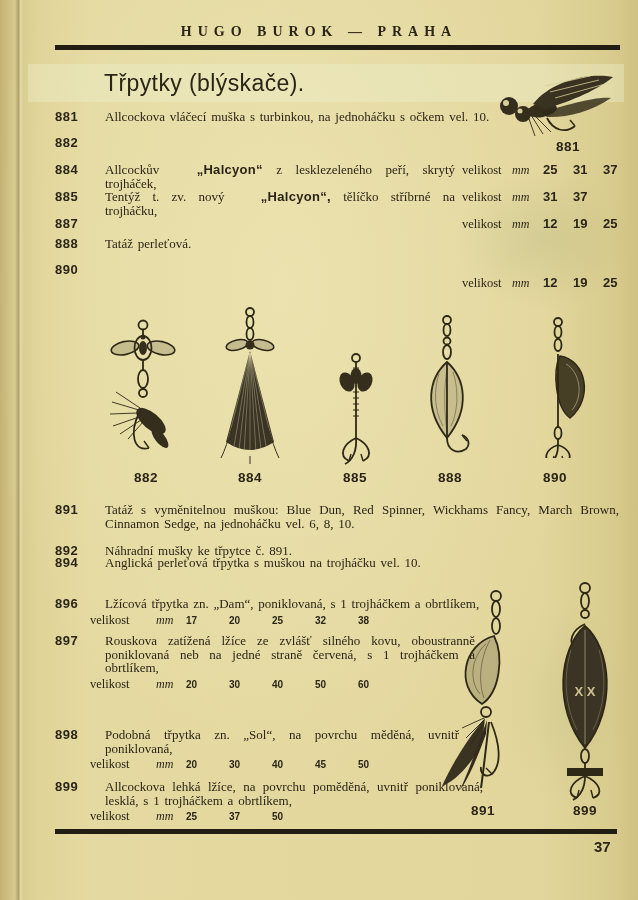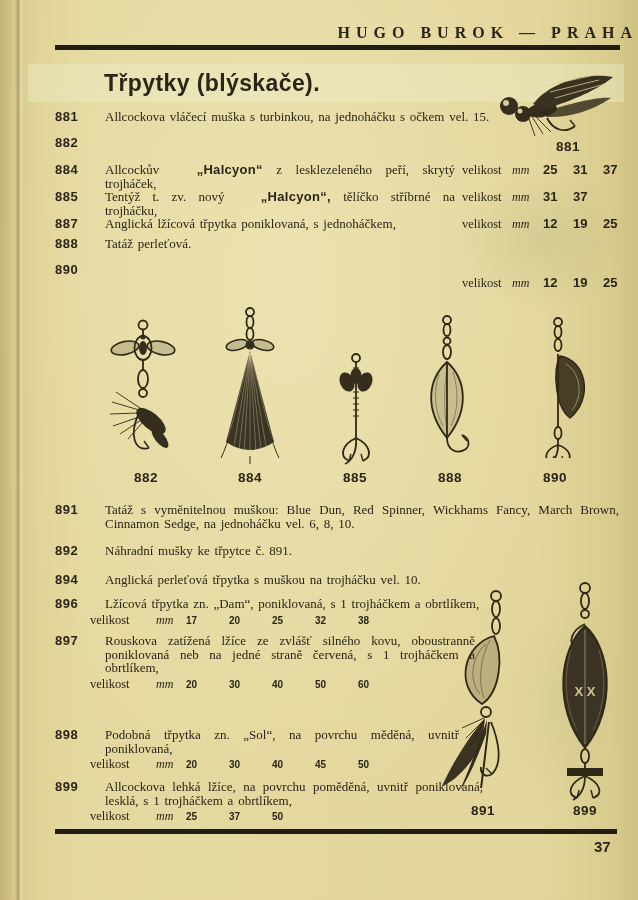--- a/index.html
+++ b/index.html
@@ -13,26 +13,26 @@
       #ddd092;
   }
   .crease{position:absolute;left:15px;top:0;width:8px;height:900px;pointer-events:none;
     background:linear-gradient(90deg, rgba(110,92,45,0) 0%, rgba(110,92,45,0.38) 45%, rgba(255,252,225,0.30) 70%, rgba(110,92,45,0) 100%);}
   .ghost{position:absolute;pointer-events:none;border-radius:50%;}
   .ghost.g1{left:455px;top:170px;width:175px;height:140px;
     background:radial-gradient(closest-side, rgba(148,156,102,0.20), rgba(148,156,102,0));}
   .ghost.g2{left:500px;top:598px;width:130px;height:210px;
     background:radial-gradient(closest-side, rgba(148,156,102,0.12), rgba(148,156,102,0));}
 
-  .header-text{position:absolute;top:24px;left:0;width:100%;text-align:right;
-    font-weight:bold;font-size:16px;letter-spacing:6px;}
+  .header-text{position:absolute;top:24px;left:0;width:100%;text-align:center;
+    font-weight:bold;font-size:14px;letter-spacing:6px;}
   .rule-top{position:absolute;top:45px;left:55px;width:565px;height:5px;background:#211d12;}
   .title-band{position:absolute;top:64px;left:28px;width:596px;height:38px;background:rgba(238,240,205,0.40);}
   .page-title{position:absolute;top:70px;left:104px;
-    font-family:"Liberation Sans", sans-serif;font-weight:bold;font-size:23px;letter-spacing:0.4px;}
+    font-family:"Liberation Sans", sans-serif;font-weight:normal;font-size:23px;letter-spacing:0.4px;}
 
   .row{position:absolute;left:55px;right:18px;font-size:13px;line-height:13.6px;}
   .num{position:absolute;left:0;top:0;font-family:"Liberation Sans",sans-serif;font-weight:bold;font-size:13px;letter-spacing:0.5px;}
   .desc{margin-left:50px;word-spacing:1.5px;text-align:justify;}
   .desc .brand{font-family:"Liberation Sans",sans-serif;font-weight:bold;letter-spacing:0.3px;margin-left:24px;}
   .sizes-inline{position:absolute;left:407px;top:0;display:flex;align-items:baseline;}
   .si-label{width:50px;font-size:12.5px;}
   .si-unit{width:31px;font-style:italic;font-size:12px;}
   .si-val{width:30px;font-family:"Liberation Sans",sans-serif;font-weight:bold;font-size:13px;}
   .sizes-block{display:flex;align-items:baseline;margin-left:35px;margin-top:3px;}
@@ -58,21 +58,21 @@
 <div class="ghost g1"></div>
 <div class="ghost g2"></div>
 
 <div class="header-text">HUGO BUROK — PRAHA</div>
 <div class="rule-top"></div>
 <div class="title-band"></div>
 <div class="page-title">Třpytky (blýskače).</div>
 
 <div class="row" style="top:110px">
   <span class="num">881</span>
-  <div class="desc" style="width:392px">Allcockova vláčecí muška s turbinkou, na jednoháčku s očkem vel. 15.</div>
+  <div class="desc" style="width:392px">Allcockova vláčecí muška s turbinkou, na jednoháčku s očkem vel. 10.</div>
 </div>
 
 <div class="row" style="top:136px">
   <span class="num">882</span>
 </div>
 
 <div class="row" style="top:163px">
   <span class="num">884</span>
   <div class="desc" style="width:350px"><span>Allcockův </span><b class="brand">„Halcyon“</b><span> z lesklezeleného peří, skrytý trojháček,</span></div>
   <div class="sizes-inline">
@@ -90,21 +90,20 @@
   <div class="sizes-inline">
     <span class="si-label">velikost</span>
     <span class="si-unit">mm</span>
     <span class="si-val">31</span>
     <span class="si-val">37</span>
   </div>
 </div>
 
 <div class="row" style="top:217px">
   <span class="num">887</span>
-  <div class="desc" style="width:350px">Anglická lžícová třpytka poniklovaná, s jednoháčkem,</div>
   <div class="sizes-inline">
     <span class="si-label">velikost</span>
     <span class="si-unit">mm</span>
     <span class="si-val">12</span>
     <span class="si-val">19</span>
     <span class="si-val">25</span>
   </div>
 </div>
 
 <div class="row" style="top:237px">
@@ -126,21 +125,21 @@
 <div class="row" style="top:503px">
   <span class="num">891</span>
   <div class="desc" style="width:514px">Tatáž s vyměnitelnou muškou: Blue Dun, Red Spinner, Wickhams Fancy, March Brown, Cinnamon Sedge, na jednoháčku vel. 6, 8, 10.</div>
 </div>
 
 <div class="row" style="top:544px">
   <span class="num">892</span>
   <div class="desc" style="width:330px">Náhradní mušky ke třpytce č. 891.</div>
 </div>
 
-<div class="row" style="top:573px">
+<div class="row" style="top:556px">
   <span class="num">894</span>
   <div class="desc" style="width:420px">Anglická perleťová třpytka s muškou na trojháčku vel. 10.</div>
 </div>
 
 <div class="row" style="top:597px">
   <span class="num">896</span>
   <div class="desc" style="width:437px;text-align:left">Lžícová třpytka zn. „Dam“, poniklovaná, s 1 trojháčkem a obrtlíkem,</div>
   <div class="sizes-block">
     <span class="sb-label">velikost</span>
     <span class="sb-unit">mm</span>

